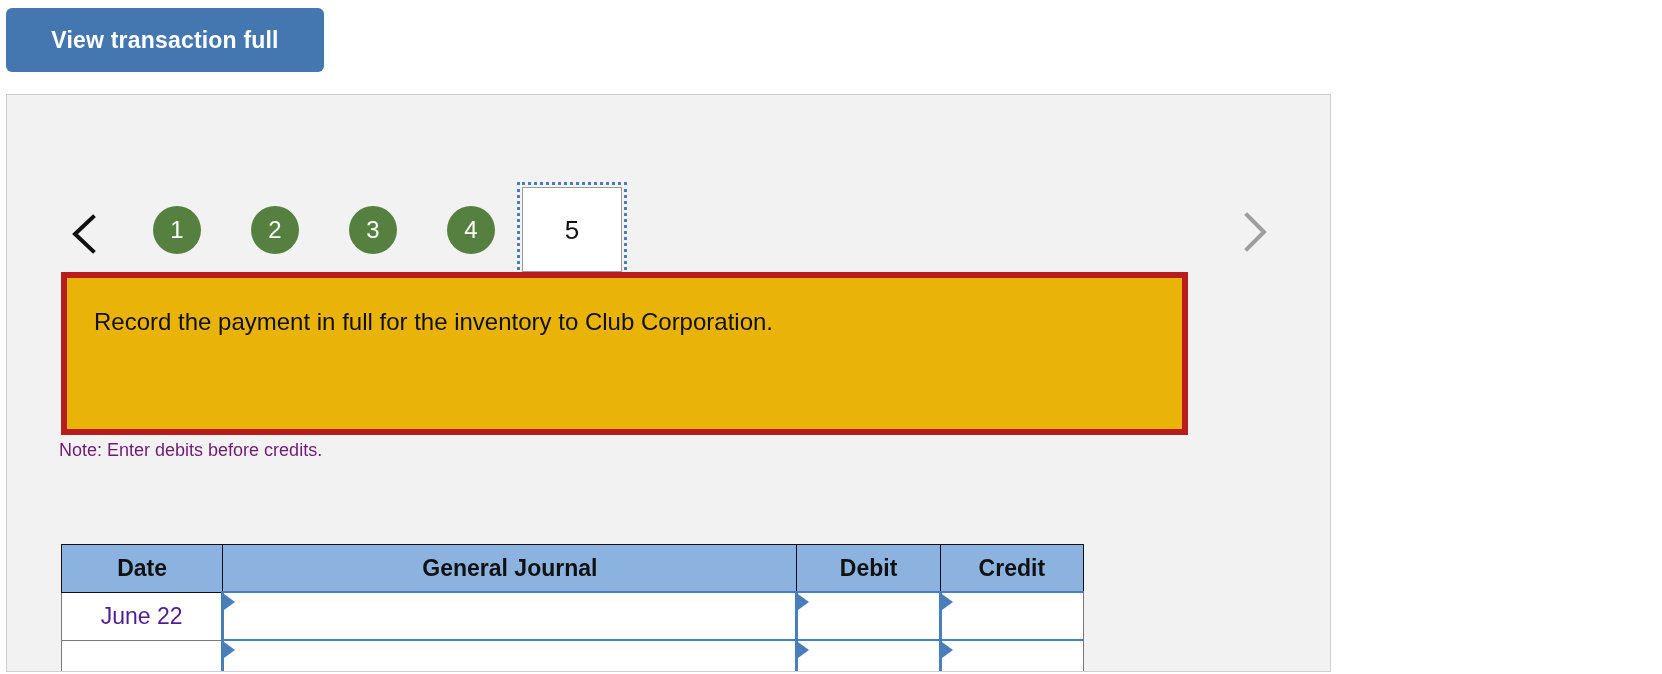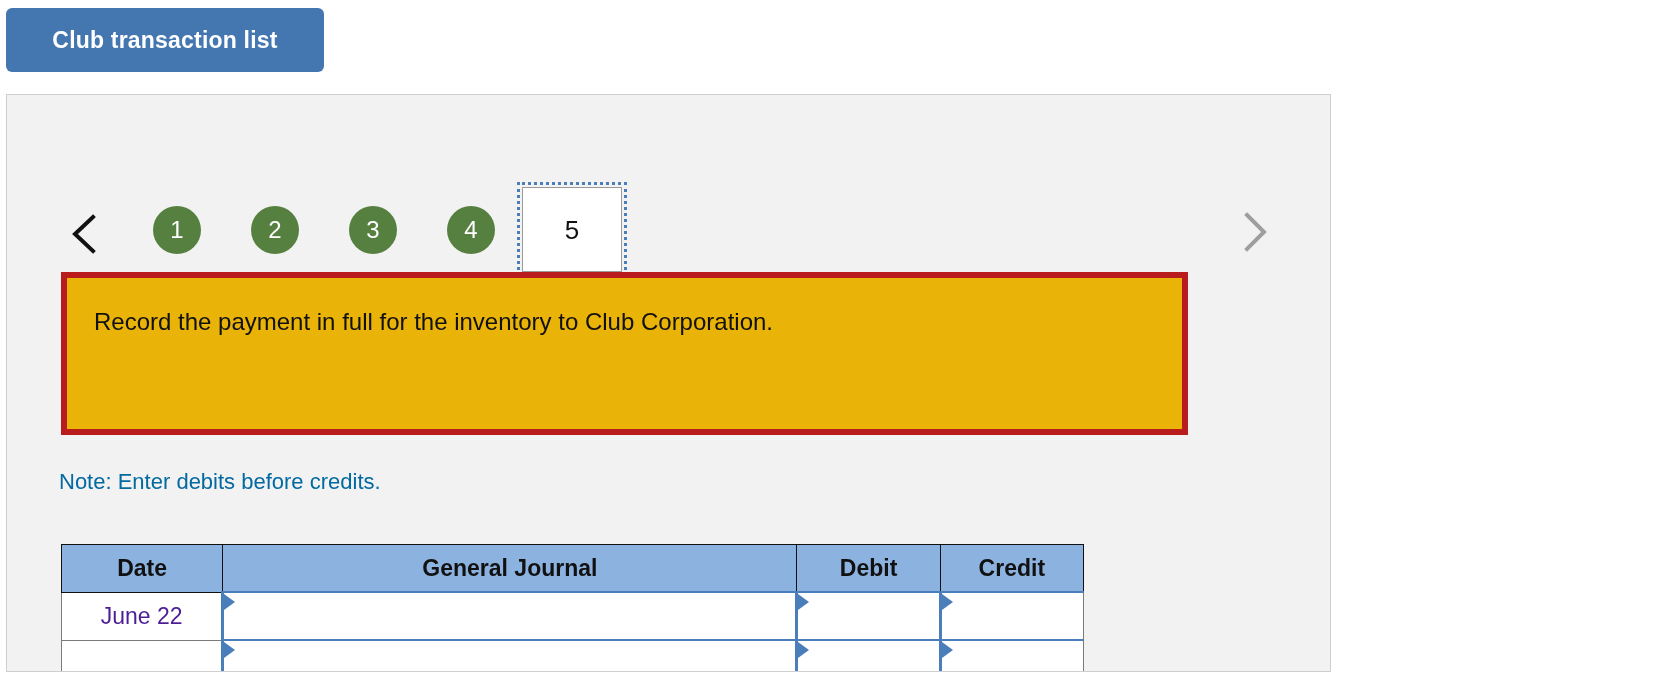--- a/index.html
+++ b/index.html
@@ -139,23 +139,23 @@
     left: 27px;
     top: 30px;
     font-size: 24px;
     color: #111111;
     white-space: nowrap;
   }
 
   .note {
     position: absolute;
     left: 52px;
-    top: 374px;
-    font-size: 22px;
-    color: #0369a1;
+    top: 345px;
+    font-size: 18px;
+    color: #701a75;
     white-space: nowrap;
   }
 
   
   .jtable {
     position: absolute;
     left: 54px;
     top: 409px;
     width: 1023px;
     border-collapse: collapse;
@@ -210,21 +210,21 @@
     border-left: 11px solid #4a7ebb;
   }
 
   .row-blank .date-cell { background: #ffffff; }
 </style>
 </head>
 <body>
 
 <div class="page">
 
-  <button class="view-btn">Club transaction list</button>
+  <button class="view-btn">View transaction full</button>
 
   <div class="panel">
 
 
     <div class="pager">
 
       <div class="chev chev-left">
         <svg width="34" height="46" viewBox="0 0 34 46">
           <polyline points="26,6 8,23 26,40" fill="none" stroke="#111111" stroke-width="4" stroke-linecap="square" stroke-linejoin="miter"></polyline>
         </svg>

